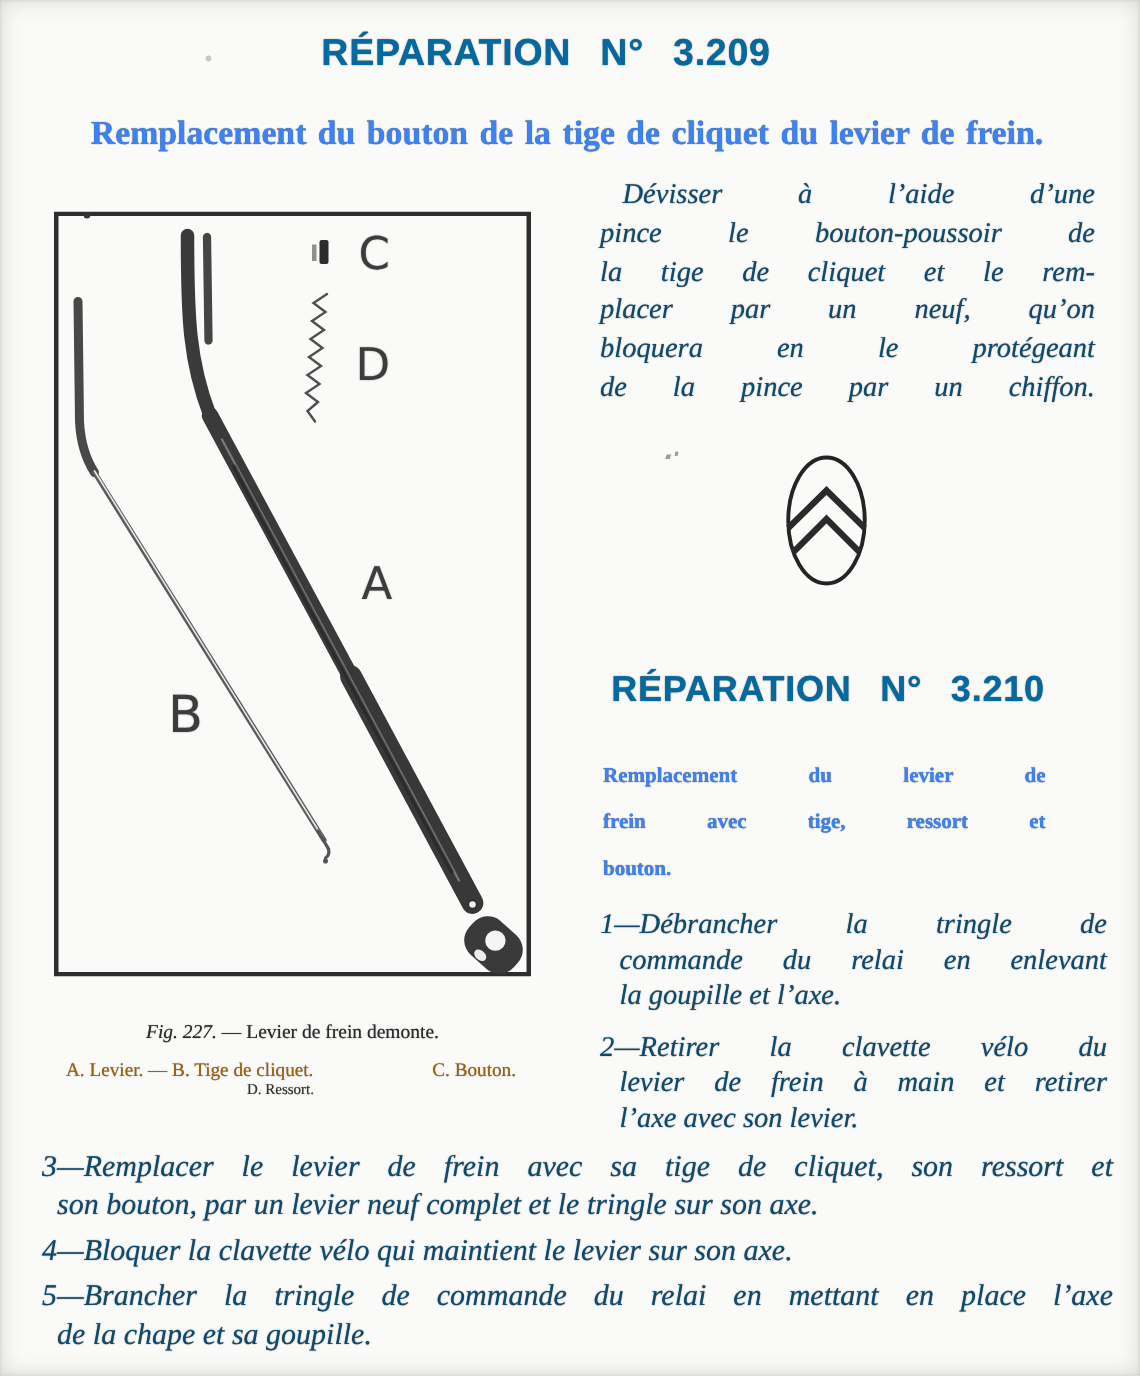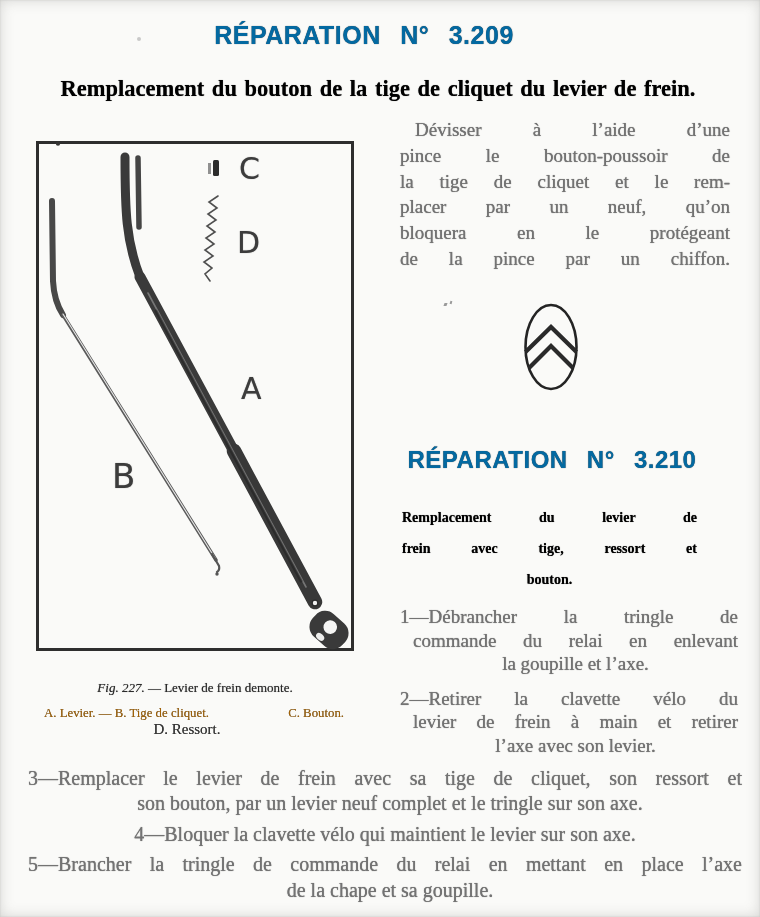--- a/index.html
+++ b/index.html
@@ -21,31 +21,32 @@
     letter-spacing:.5px;
     word-spacing:12px;
     color:#0369a1;
     text-align:center;
     text-shadow:0 0 .8px rgba(20,20,20,.85);
     white-space:nowrap;
   }
   .serif-bold{
     font-family:"Liberation Serif", serif;
     font-weight:700;
-    color:#000000;
+    color:#3b82f6;
     text-shadow:0 0 .7px rgba(20,20,20,.8);
   }
   .bodytext{
     font-size:19px;
-    color:#737373;
+    color:#0c4a6e;
     text-shadow:0 0 .8px rgba(45,45,45,.75);
+    font-style:italic;
   }
   .jline{text-align:justify;text-align-last:justify;}
   .lline{text-align:left;}
-  .line{white-space:normal;text-align:center;}
+  .line{white-space:normal;}
   .cont{padding-left:13px;}
   #subtitle1{
     top:76px;left:22px;width:712px;
     font-size:22.5px;text-align:center;
     word-spacing:2px;white-space:nowrap;
   }
   #title1{top:21px;left:2px;width:724px;}
   #title2{top:446px;left:390px;width:324px;font-size:24px;}
   #para1{top:117px;left:400px;width:330px;line-height:25.8px;}
   #para1 .first{padding-left:15px;}
@@ -68,21 +69,21 @@
   #caption1 .fig-it{font-style:italic;}
   #caption2{
     top:706px;left:44px;width:300px;
     display:flex;justify-content:space-between;
     font-size:12.8px;color:#a16207;
     text-shadow:0 0 .6px rgba(50,50,50,.7);
   }
   #caption3{
     top:721px;left:36px;width:318px;
     text-align:center;padding-right:16px;box-sizing:border-box;
-    font-size:15px;color:#333;
+    font-size:10px;color:#333;
     text-shadow:0 0 .6px rgba(50,50,50,.7);
   }
   #logo{top:299px;left:519px;}
   .speck{background:#c9c9c9;border-radius:50%;}
   #speck1{top:37px;left:137px;width:4px;height:4px;}
   #artifact{top:301px;left:444px;width:10px;height:6px;}
   #artifact:before,#artifact:after{
     content:"";position:absolute;background:#9a9a9a;
   }
   #artifact:before{left:0;top:2px;width:3px;height:3px;transform:skewX(-20deg);}

